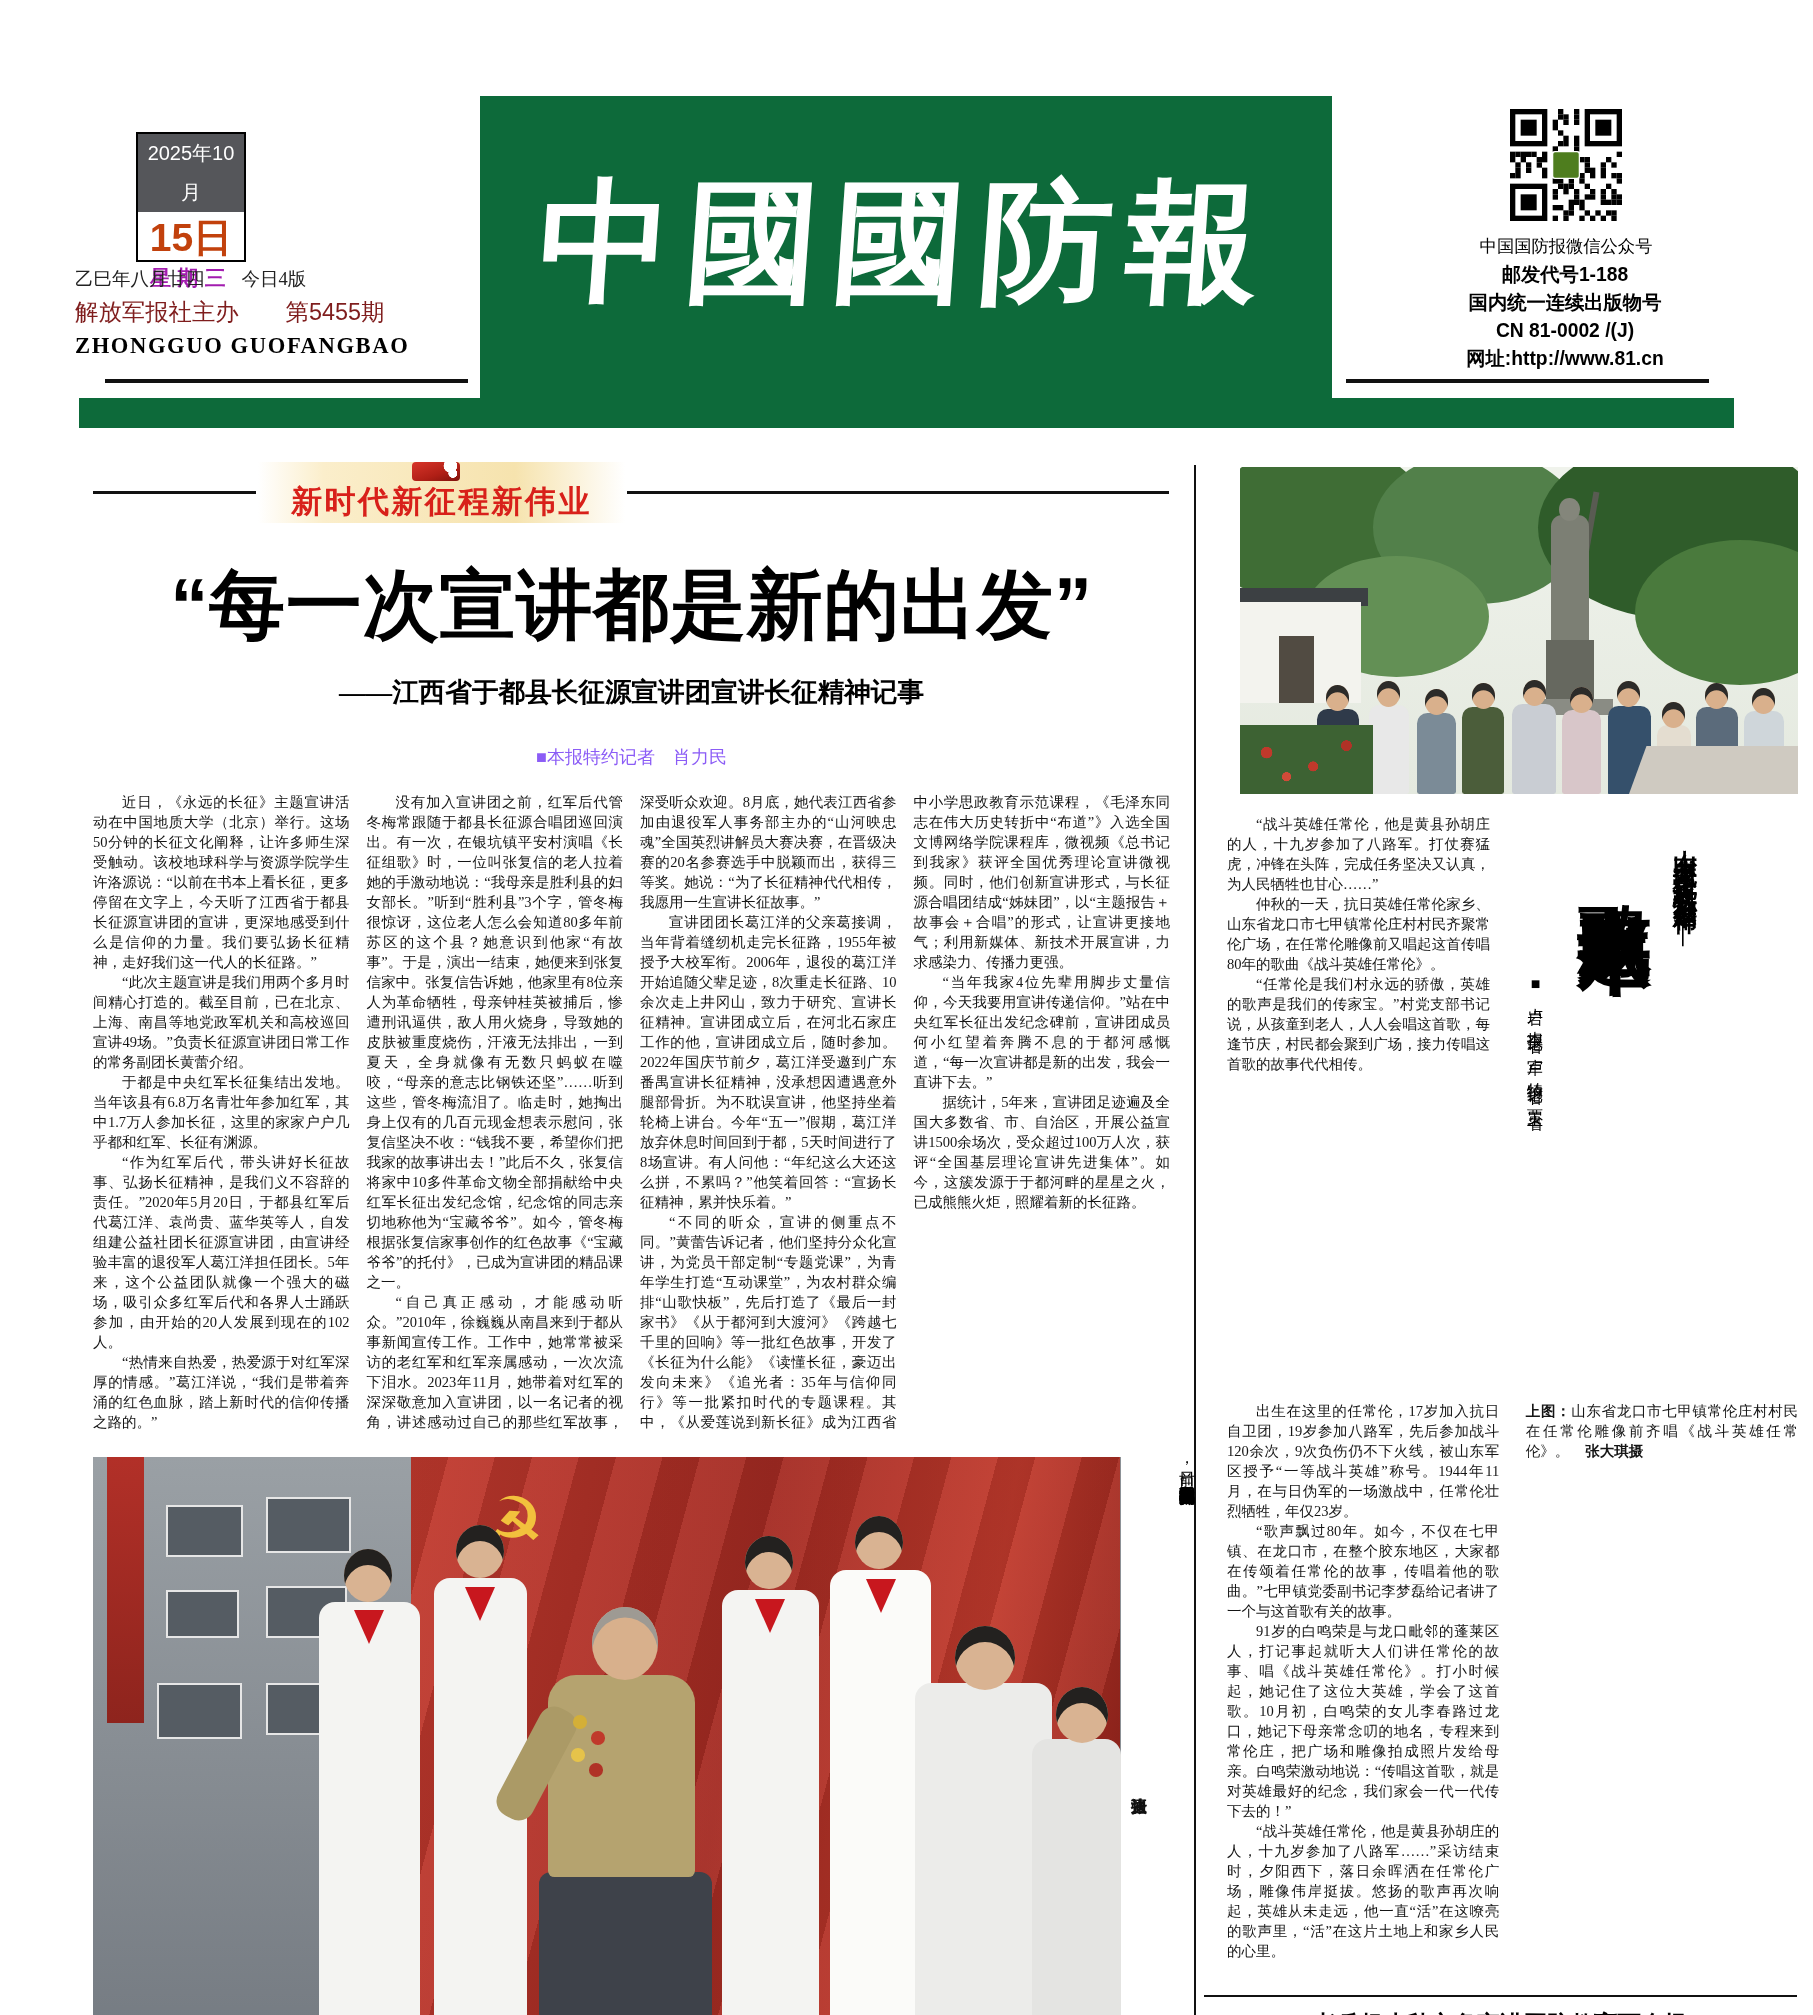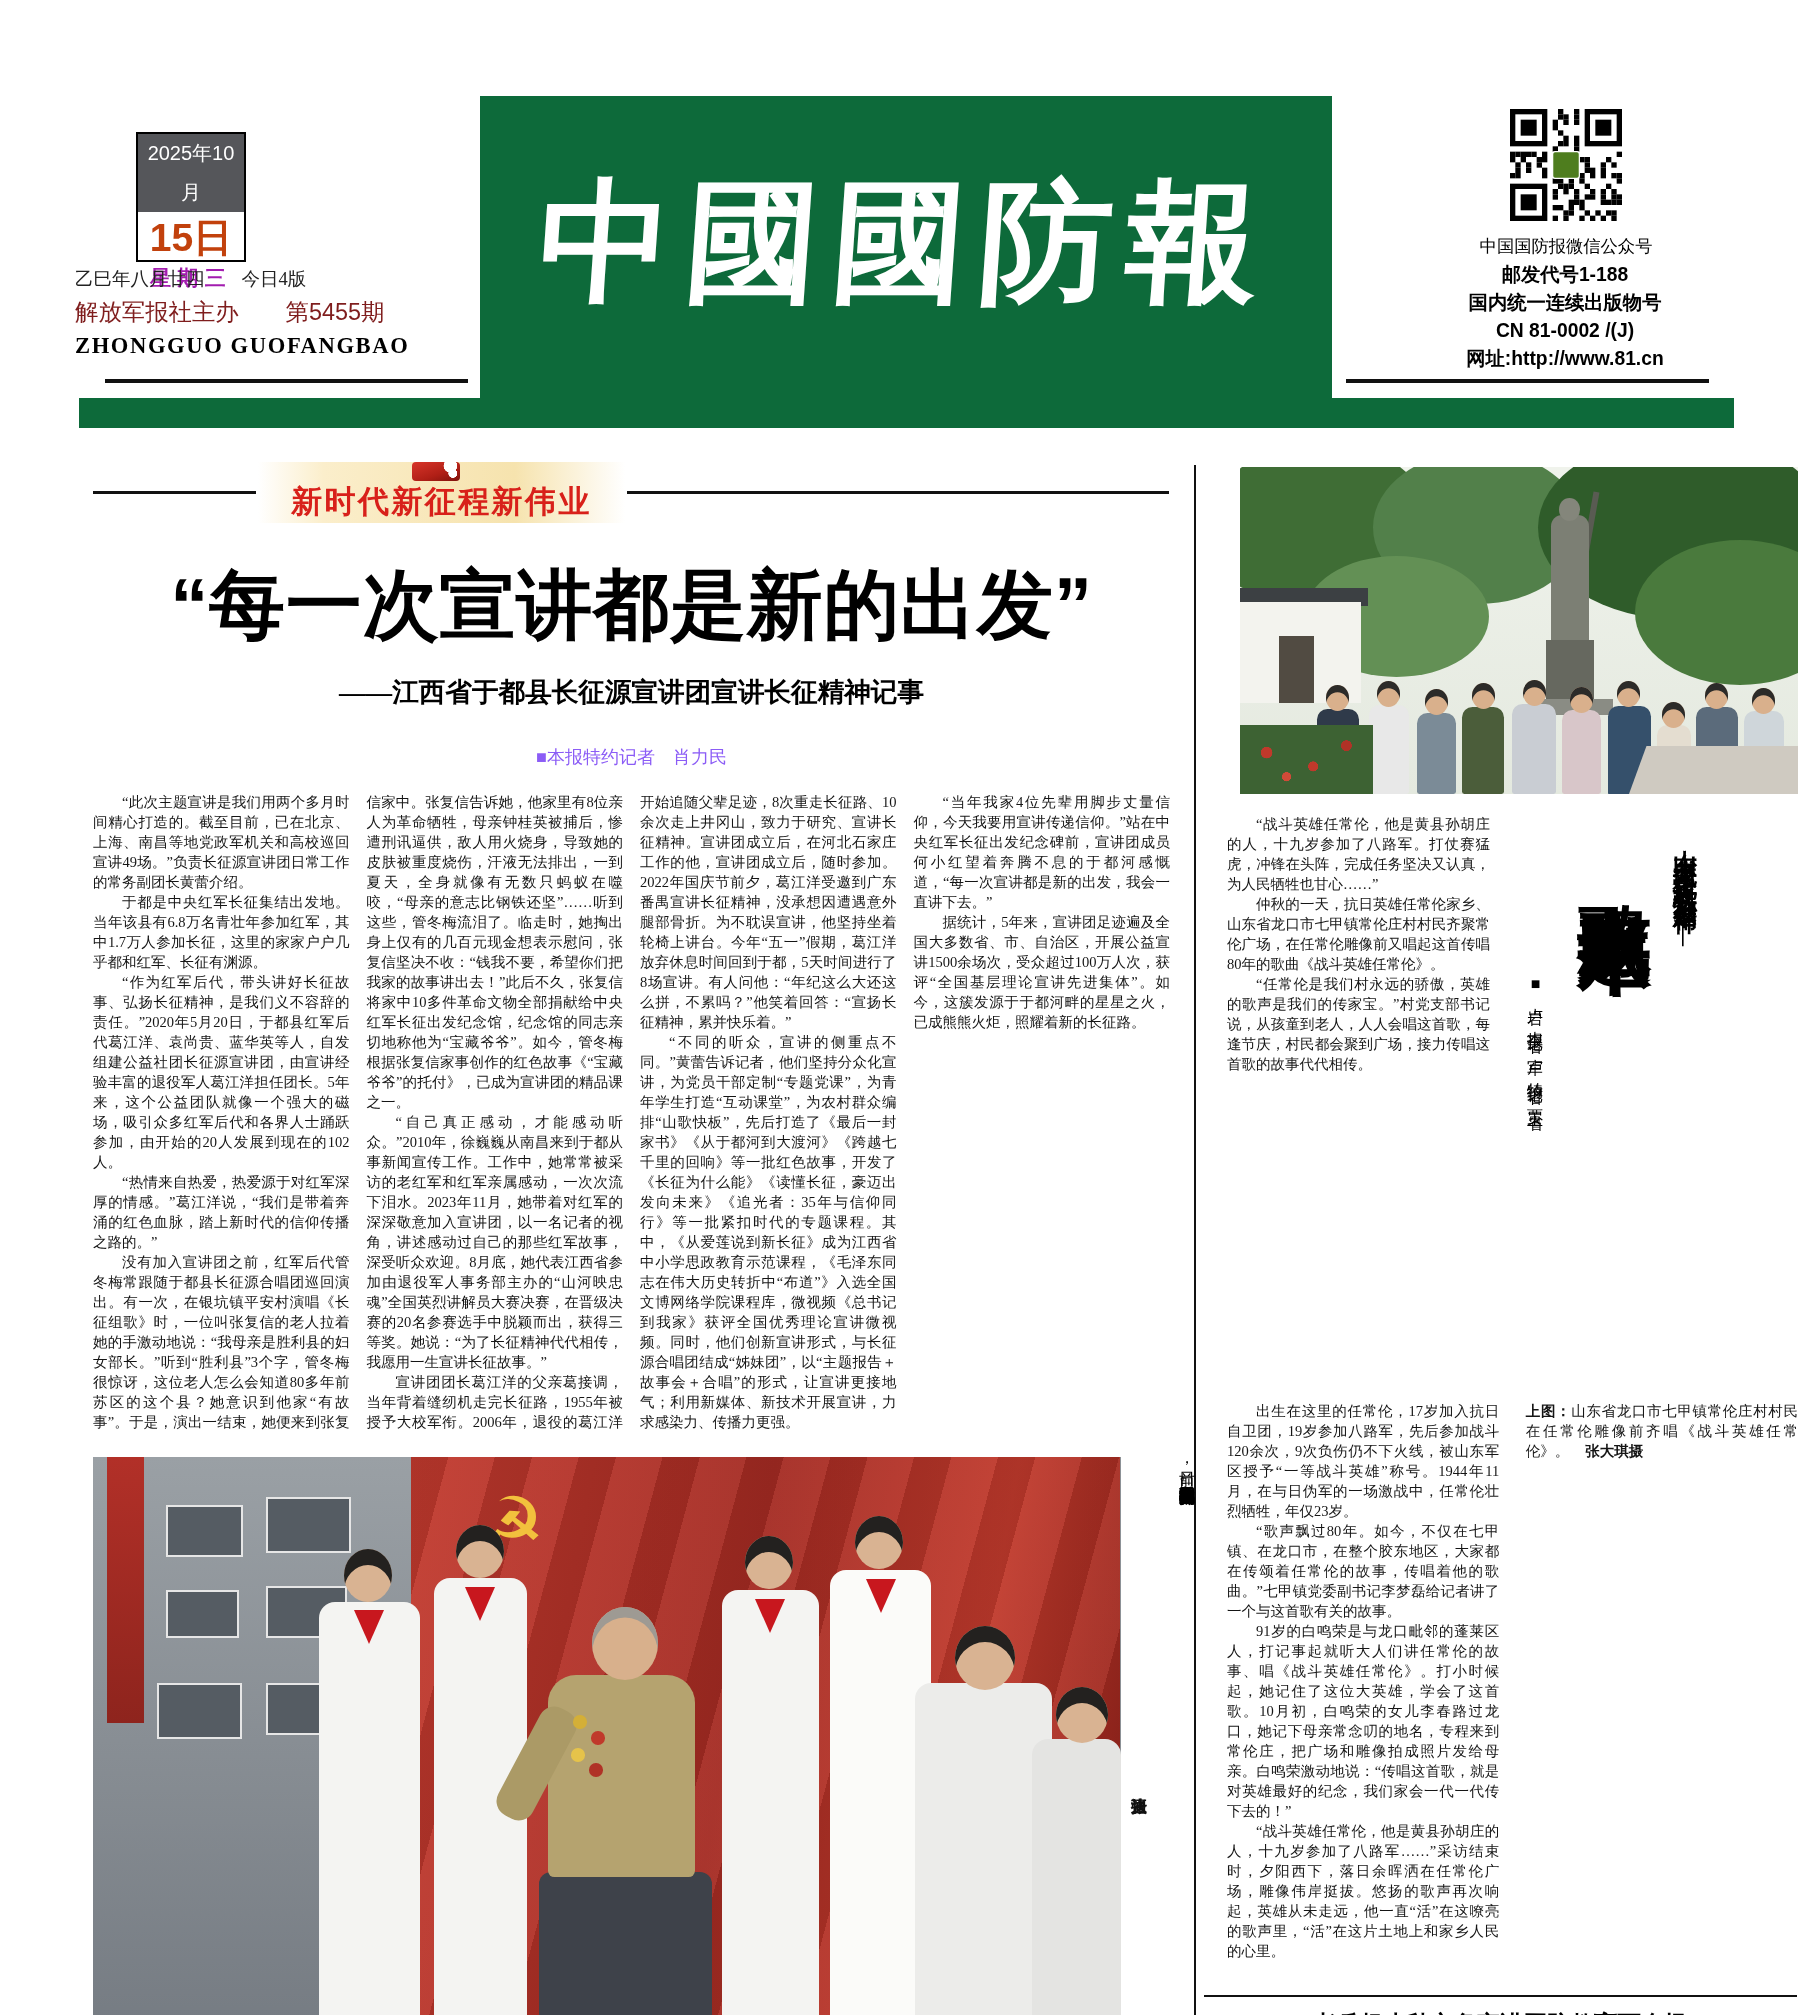--- a/index.html
+++ b/index.html
@@ -243,20 +243,21 @@
   <div class="abs" id="banner">
     <div id="banner-logo"></div>
     <div id="banner-text">新时代新征程新伟业</div>
   </div>
   <div class="abs rule" style="left:627px;top:491px;width:542px;height:2.8px;"></div>
 
   <div class="abs" id="main-headline">“每一次宣讲都是新的出发”</div>
   <div class="abs" id="main-subtitle">——江西省于都县长征源宣讲团宣讲长征精神记事</div>
   <div class="abs" id="main-byline">■本报特约记者　肖力民</div>
   <div class="abs bodytext" id="main-body">
+      <p>近日，《永远的长征》主题宣讲活动在中国地质大学（北京）举行。这场50分钟的长征文化阐释，让许多师生深受触动。该校地球科学与资源学院学生许洛源说：“以前在书本上看长征，更多停留在文字上，今天听了江西省于都县长征源宣讲团的宣讲，更深地感受到什么是信仰的力量。我们要弘扬长征精神，走好我们这一代人的长征路。”</p>
       <p>“此次主题宣讲是我们用两个多月时间精心打造的。截至目前，已在北京、上海、南昌等地党政军机关和高校巡回宣讲49场。”负责长征源宣讲团日常工作的常务副团长黄蕾介绍。</p>
       <p>于都是中央红军长征集结出发地。当年该县有6.8万名青壮年参加红军，其中1.7万人参加长征，这里的家家户户几乎都和红军、长征有渊源。</p>
       <p>“作为红军后代，带头讲好长征故事、弘扬长征精神，是我们义不容辞的责任。”2020年5月20日，于都县红军后代葛江洋、袁尚贵、蓝华英等人，自发组建公益社团长征源宣讲团，由宣讲经验丰富的退役军人葛江洋担任团长。5年来，这个公益团队就像一个强大的磁场，吸引众多红军后代和各界人士踊跃参加，由开始的20人发展到现在的102人。</p>
       <p>“热情来自热爱，热爱源于对红军深厚的情感。”葛江洋说，“我们是带着奔涌的红色血脉，踏上新时代的信仰传播之路的。”</p>
       <p>没有加入宣讲团之前，红军后代管冬梅常跟随于都县长征源合唱团巡回演出。有一次，在银坑镇平安村演唱《长征组歌》时，一位叫张复信的老人拉着她的手激动地说：“我母亲是胜利县的妇女部长。”听到“胜利县”3个字，管冬梅很惊讶，这位老人怎么会知道80多年前苏区的这个县？她意识到他家“有故事”。于是，演出一结束，她便来到张复信家中。张复信告诉她，他家里有8位亲人为革命牺牲，母亲钟桂英被捕后，惨遭刑讯逼供，敌人用火烧身，导致她的皮肤被重度烧伤，汗液无法排出，一到夏天，全身就像有无数只蚂蚁在噬咬，“母亲的意志比钢铁还坚”……听到这些，管冬梅流泪了。临走时，她掏出身上仅有的几百元现金想表示慰问，张复信坚决不收：“钱我不要，希望你们把我家的故事讲出去！”此后不久，张复信将家中10多件革命文物全部捐献给中央红军长征出发纪念馆，纪念馆的同志亲切地称他为“宝藏爷爷”。如今，管冬梅根据张复信家事创作的红色故事《“宝藏爷爷”的托付》，已成为宣讲团的精品课之一。</p>
       <p>“自己真正感动，才能感动听众。”2010年，徐巍巍从南昌来到于都从事新闻宣传工作。工作中，她常常被采访的老红军和红军亲属感动，一次次流下泪水。2023年11月，她带着对红军的深深敬意加入宣讲团，以一名记者的视角，讲述感动过自己的那些红军故事，深受听众欢迎。8月底，她代表江西省参加由退役军人事务部主办的“山河映忠魂”全国英烈讲解员大赛决赛，在晋级决赛的20名参赛选手中脱颖而出，获得三等奖。她说：“为了长征精神代代相传，我愿用一生宣讲长征故事。”</p>
       <p>宣讲团团长葛江洋的父亲葛接调，当年背着缝纫机走完长征路，1955年被授予大校军衔。2006年，退役的葛江洋开始追随父辈足迹，8次重走长征路、10余次走上井冈山，致力于研究、宣讲长征精神。宣讲团成立后，在河北石家庄工作的他，宣讲团成立后，随时参加。2022年国庆节前夕，葛江洋受邀到广东番禺宣讲长征精神，没承想因遭遇意外腿部骨折。为不耽误宣讲，他坚持坐着轮椅上讲台。今年“五一”假期，葛江洋放弃休息时间回到于都，5天时间进行了8场宣讲。有人问他：“年纪这么大还这么拼，不累吗？”他笑着回答：“宣扬长征精神，累并快乐着。”</p>
       <p>“不同的听众，宣讲的侧重点不同。”黄蕾告诉记者，他们坚持分众化宣讲，为党员干部定制“专题党课”，为青年学生打造“互动课堂”，为农村群众编排“山歌快板”，先后打造了《最后一封家书》《从于都河到大渡河》《跨越七千里的回响》等一批红色故事，开发了《长征为什么能》《读懂长征，豪迈出发向未来》《追光者：35年与信仰同行》等一批紧扣时代的专题课程。其中，《从爱莲说到新长征》成为江西省中小学思政教育示范课程，《毛泽东同志在伟大历史转折中“布道”》入选全国文博网络学院课程库，微视频《总书记到我家》获评全国优秀理论宣讲微视频。同时，他们创新宣讲形式，与长征源合唱团结成“姊妹团”，以“主题报告＋故事会＋合唱”的形式，让宣讲更接地气；利用新媒体、新技术开展宣讲，力求感染力、传播力更强。</p>
       <p>“当年我家4位先辈用脚步丈量信仰，今天我要用宣讲传递信仰。”站在中央红军长征出发纪念碑前，宣讲团成员何小红望着奔腾不息的于都河感慨道，“每一次宣讲都是新的出发，我会一直讲下去。”</p>
       <p>据统计，5年来，宣讲团足迹遍及全国大多数省、市、自治区，开展公益宣讲1500余场次，受众超过100万人次，获评“全国基层理论宣讲先进集体”。如今，这簇发源于于都河畔的星星之火，已成熊熊火炬，照耀着新的长征路。</p>

